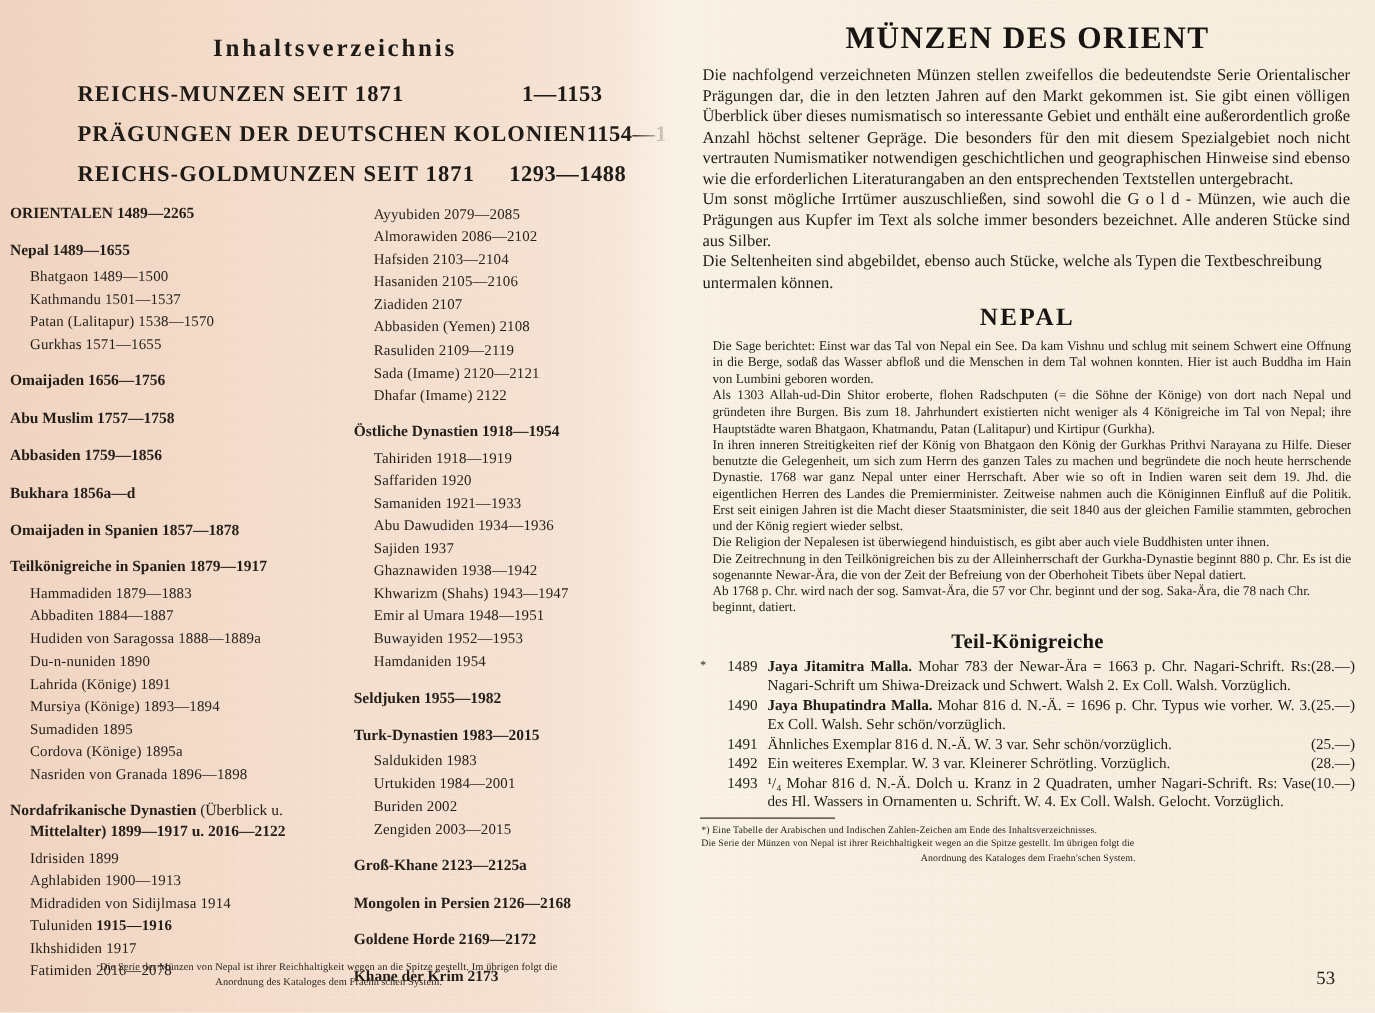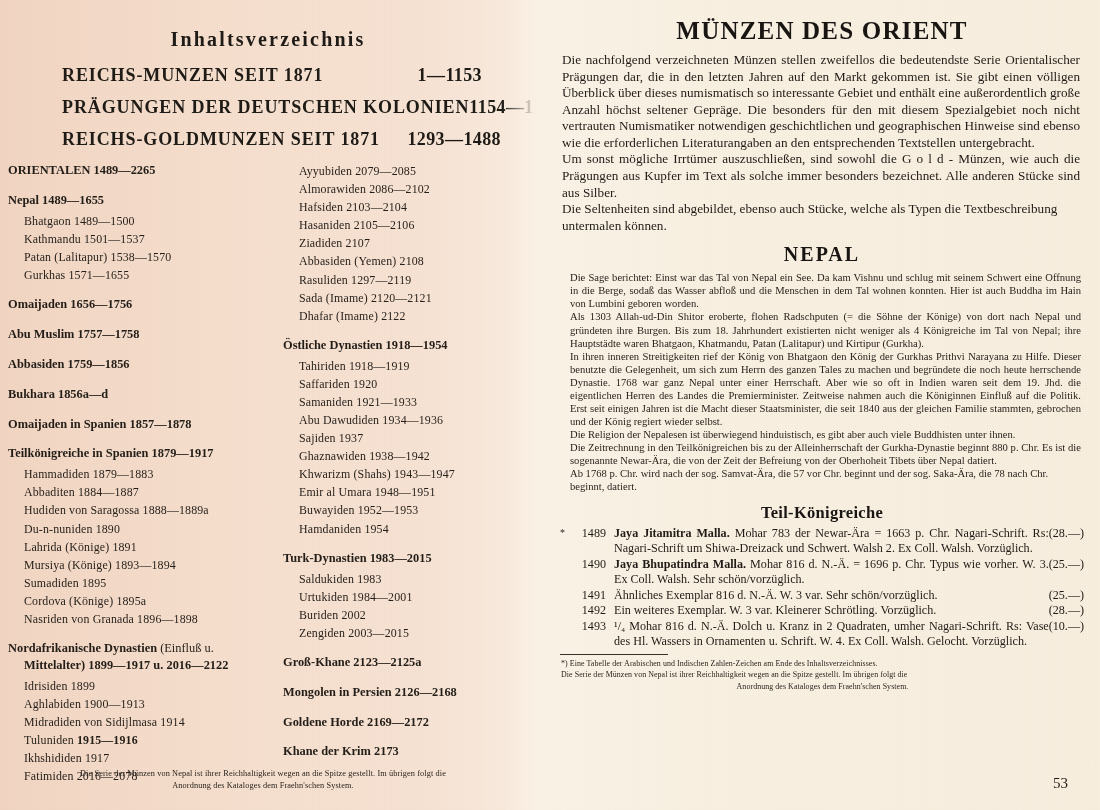--- a/index.html
+++ b/index.html
@@ -293,49 +293,50 @@
           <div class="e head"><span>Teilkönigreiche in Spanien </span><span class="rng norm">1879—1917</span></div>
           <div class="e sub"><span>Hammadiden </span><span>1879—1883</span></div>
           <div class="e sub"><span>Abbaditen </span><span>1884—1887</span></div>
           <div class="e sub"><span>Hudiden von Saragossa </span><span>1888—1889a</span></div>
           <div class="e sub"><span>Du-n-nuniden </span><span>1890</span></div>
           <div class="e sub"><span>Lahrida (Könige) </span><span>1891</span></div>
           <div class="e sub"><span>Mursiya (Könige) </span><span>1893—1894</span></div>
           <div class="e sub"><span>Sumadiden </span><span>1895</span></div>
           <div class="e sub"><span>Cordova (Könige) </span><span>1895a</span></div>
           <div class="e sub"><span>Nasriden von Granada </span><span>1896—1898</span></div>
-          <div class="e head wrap"><span>Nordafrikanische Dynastien </span><span class="norm">(Einfluß u.</span><span class="cont norm">Mittelalter) 1899—1917 u. 2016—2122</span></div>
+          <div class="e head wrap"><span>Nordafrikanische Dynastien </span><span class="norm">(Überblick u.</span><span class="cont norm">Mittelalter) 1899—1917 u. 2016—2122</span></div>
           <div class="e sub"><span>Idrisiden </span><span>1899</span></div>
           <div class="e sub"><span>Aghlabiden </span><span>1900—1913</span></div>
           <div class="e sub"><span>Midradiden von Sidijlmasa </span><span>1914</span></div>
           <div class="e sub"><span>Tuluniden </span><span style="font-weight: bold;">1915—1916</span></div>
           <div class="e sub"><span>Ikhshididen </span><span>1917</span></div>
           <div class="e sub"><span>Fatimiden </span><span>2016—2078</span></div>
         </div>
       <div class="toc-col right" id="toc-col-right">
           <div class="e sub"><span>Ayyubiden </span><span>2079—2085</span></div>
           <div class="e sub"><span>Almorawiden </span><span>2086—2102</span></div>
           <div class="e sub"><span>Hafsiden </span><span>2103—2104</span></div>
           <div class="e sub"><span>Hasaniden </span><span>2105—2106</span></div>
           <div class="e sub"><span>Ziadiden </span><span>2107</span></div>
           <div class="e sub"><span>Abbasiden (Yemen) </span><span>2108</span></div>
-          <div class="e sub"><span>Rasuliden </span><span>1297—2119</span></div>
+          <div class="e sub"><span>Rasuliden </span><span>2109—2119</span></div>
           <div class="e sub"><span>Sada (Imame) </span><span>2120—2121</span></div>
           <div class="e sub"><span>Dhafar (Imame) </span><span>2122</span></div>
           <div class="e head"><span>Östliche Dynastien </span><span class="rng norm">1918—1954</span></div>
           <div class="e sub"><span>Tahiriden </span><span>1918—1919</span></div>
           <div class="e sub"><span>Saffariden </span><span>1920</span></div>
           <div class="e sub"><span>Samaniden </span><span>1921—1933</span></div>
           <div class="e sub"><span>Abu Dawudiden </span><span>1934—1936</span></div>
           <div class="e sub"><span>Sajiden </span><span>1937</span></div>
           <div class="e sub"><span>Ghaznawiden </span><span>1938—1942</span></div>
           <div class="e sub"><span>Khwarizm (Shahs) </span><span>1943—1947</span></div>
           <div class="e sub"><span>Emir al Umara </span><span>1948—1951</span></div>
           <div class="e sub"><span>Buwayiden </span><span>1952—1953</span></div>
           <div class="e sub"><span>Hamdaniden </span><span>1954</span></div>
+          <div class="e head"><span>Seldjuken </span><span class="rng norm">1955—1982</span></div>
           <div class="e head"><span>Turk-Dynastien </span><span class="rng norm">1983—2015</span></div>
           <div class="e sub"><span>Saldukiden </span><span>1983</span></div>
           <div class="e sub"><span>Urtukiden </span><span>1984—2001</span></div>
           <div class="e sub"><span>Buriden </span><span>2002</span></div>
           <div class="e sub"><span>Zengiden </span><span>2003—2015</span></div>
           <div class="e head"><span>Groß-Khane </span><span class="rng norm">2123—2125a</span></div>
           <div class="e head"><span>Mongolen in Persien </span><span class="rng norm">2126—2168</span></div>
           <div class="e head"><span>Goldene Horde </span><span class="rng norm">2169—2172</span></div>
           <div class="e head"><span>Khane der Krim </span><span class="rng norm">2173</span></div>
         </div>

